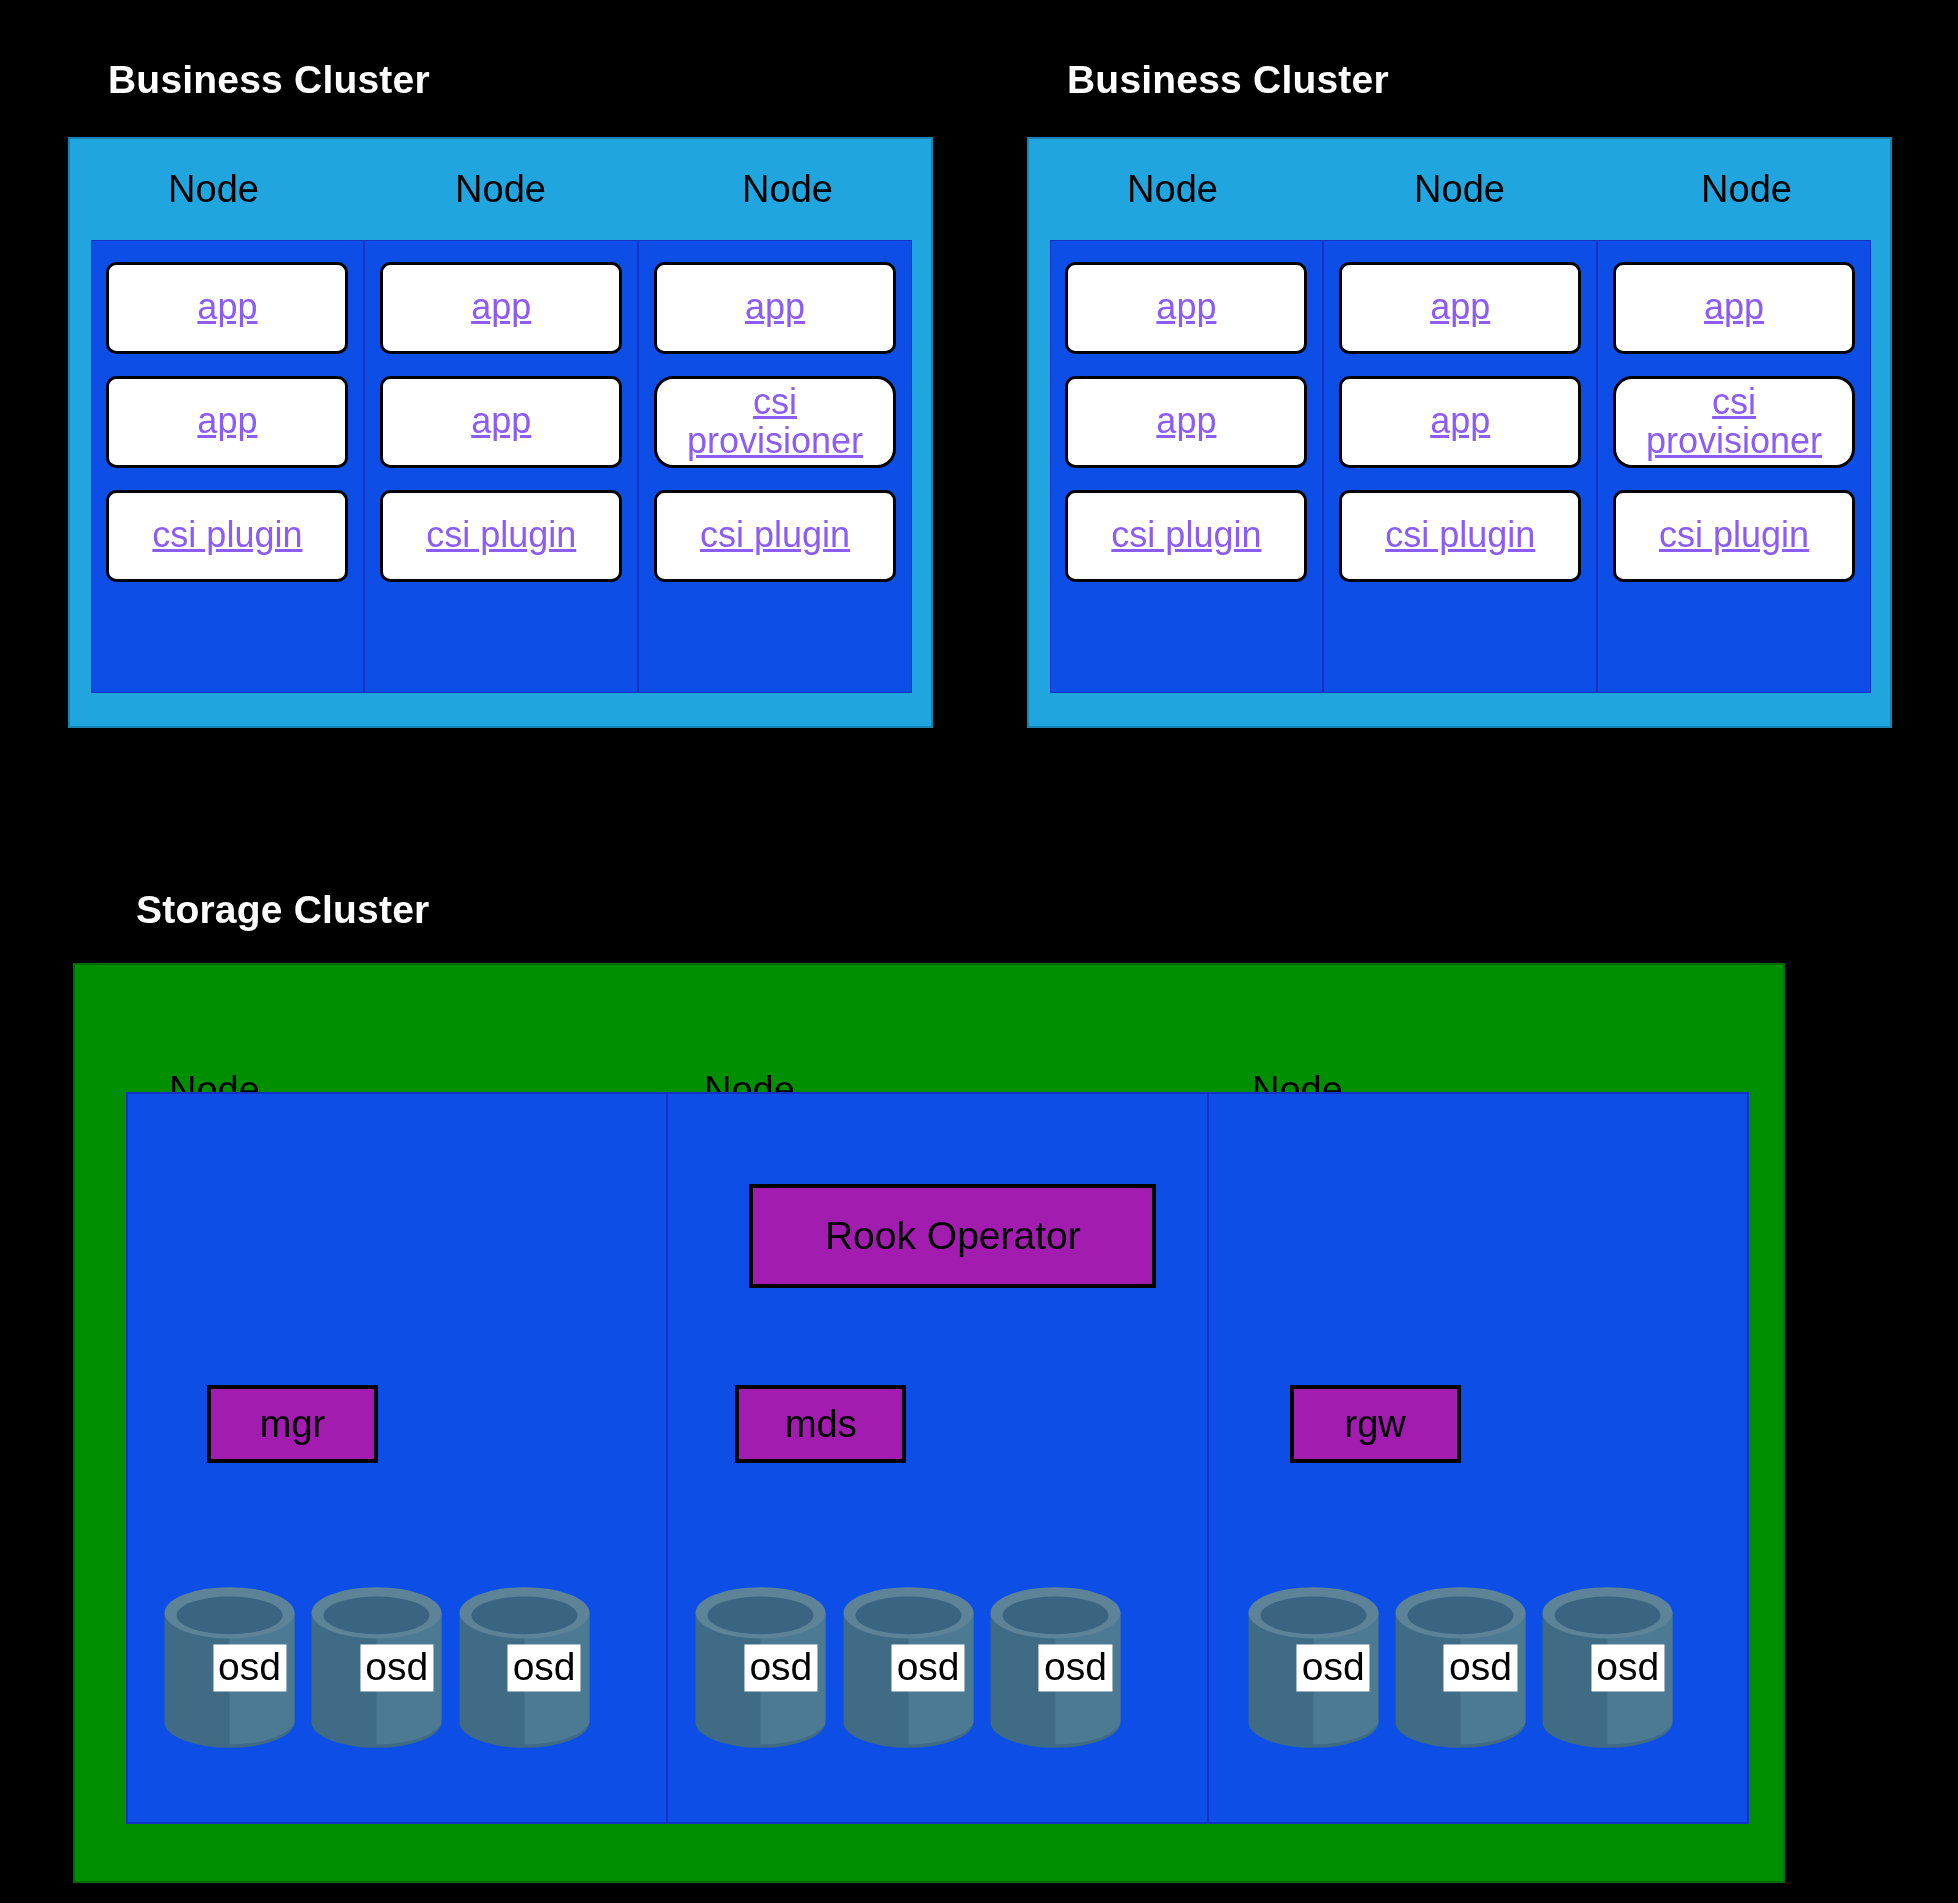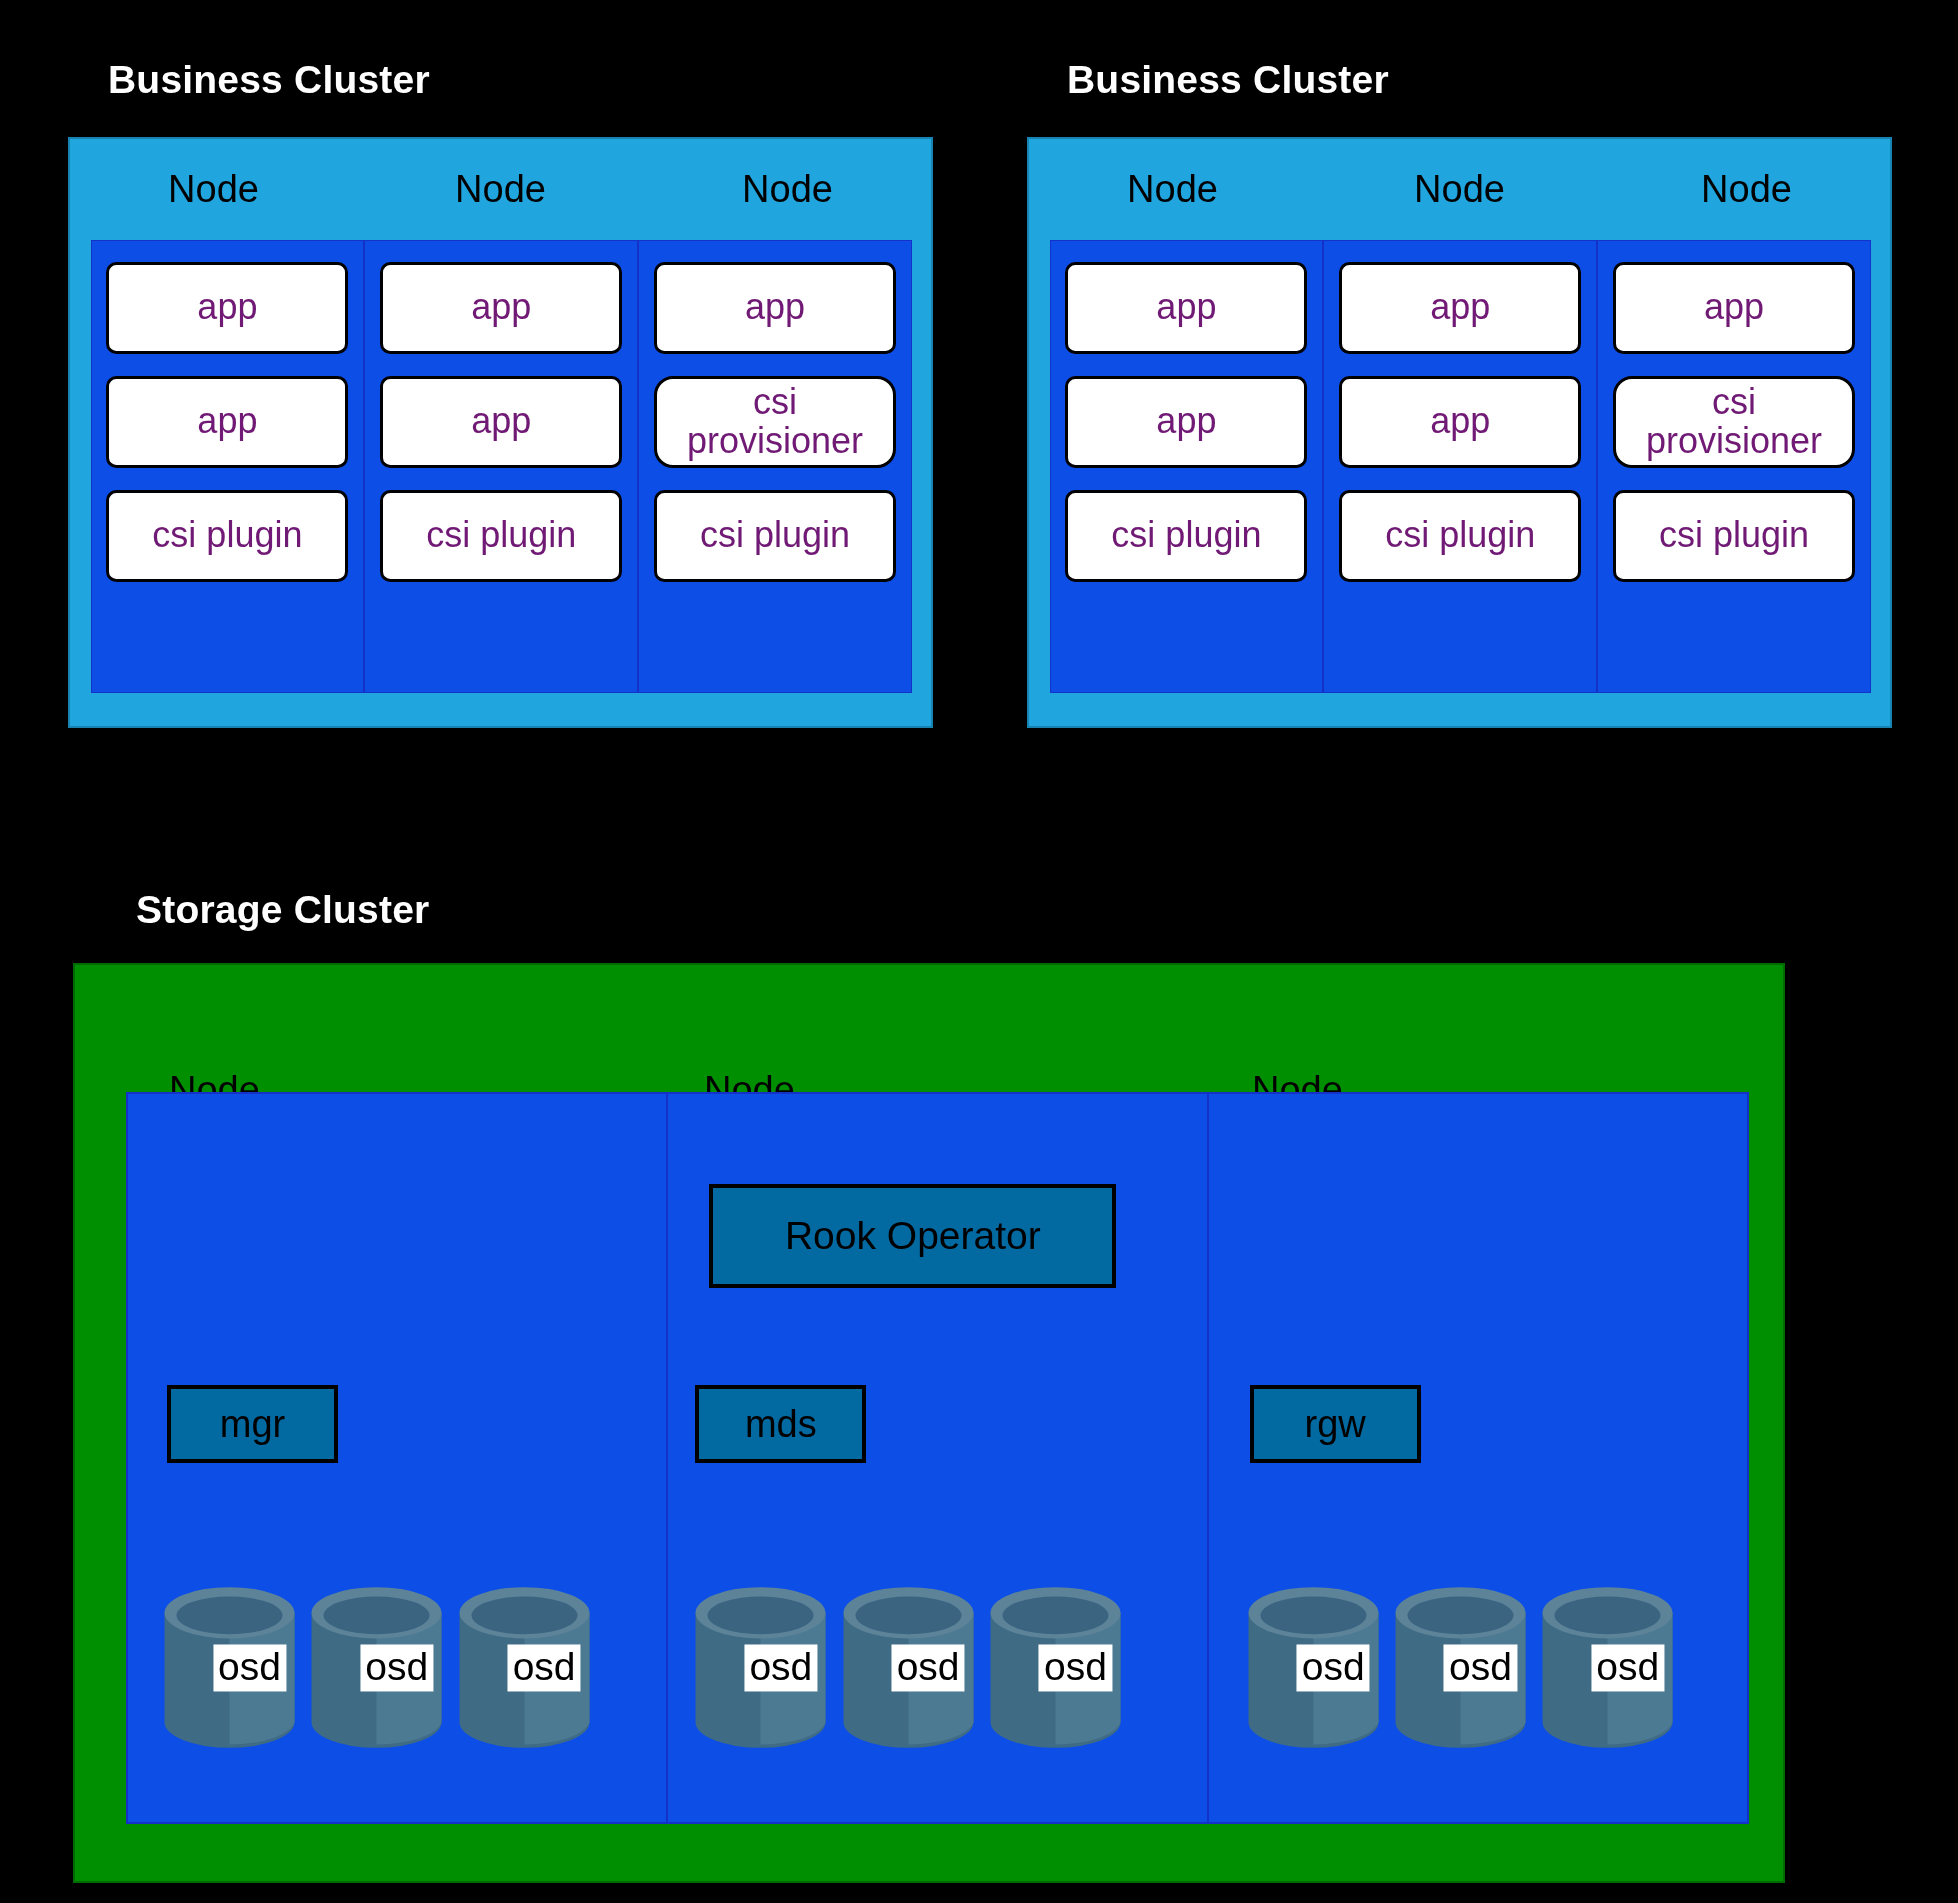--- a/index.html
+++ b/index.html
@@ -35,21 +35,21 @@
     flex:1;display:flex;flex-direction:column;align-items:center;
     justify-content:flex-start;padding:20.5px 0 0 0;gap:22px;
     border-right:2.6px solid #1432c8;box-sizing:border-box;
   }
   .biz-col:last-child{border-right:none;}
 
   .pod{
     width:242px;height:92px;background:#fff;border:3.4px solid #000;
     border-radius:10.3px;box-sizing:border-box;
     display:flex;align-items:center;justify-content:center;text-align:center;
-    font-size:36px;color:#701a75;line-height:1.02;
+    font-size:36px;color:#8b5cf6;line-height:1.02;text-decoration:underline;
   }
   .pod.two-line{line-height:1.06;border-radius:19px;}
 
   
   .storage-cluster{
     position:absolute;background:#008f00;border:2.6px solid #006b00;
     box-sizing:border-box;
   }
   .st-nodelabels{
     position:absolute;left:0;top:0;width:100%;height:180px;
@@ -60,23 +60,23 @@
   .st-grid{
     position:absolute;left:51px;right:34px;top:127px;bottom:57px;
     display:flex;background:#0d4fe6;border:2.6px solid #1432c8;box-sizing:border-box;
   }
   .st-col{
     flex:1;position:relative;border-right:2.6px solid #1432c8;box-sizing:border-box;
   }
   .st-col:last-child{border-right:none;}
 
   .svcbox{
-    position:absolute;background:#0369a1;border:4.3px solid #000;box-sizing:border-box;
+    position:absolute;background:#a21caf;border:4.3px solid #000;box-sizing:border-box;
     display:flex;align-items:center;justify-content:center;
-    font-size:38px;color:#000;white-space:nowrap;
+    font-size:38px;color:#000;white-space:nowrap;margin-left:40px;
   }
   .rook-op{width:407px;height:104px;font-size:39px;}
 
   .svc-row{position:absolute;display:flex;gap:36px;}
   .svc{width:171px;height:78px;}
 
   
   .osd-row{position:absolute;display:flex;gap:10.3px;}
   .osd{position:relative;width:137px;height:171px;}
   .osd svg{display:block;width:137px;height:171px;}

